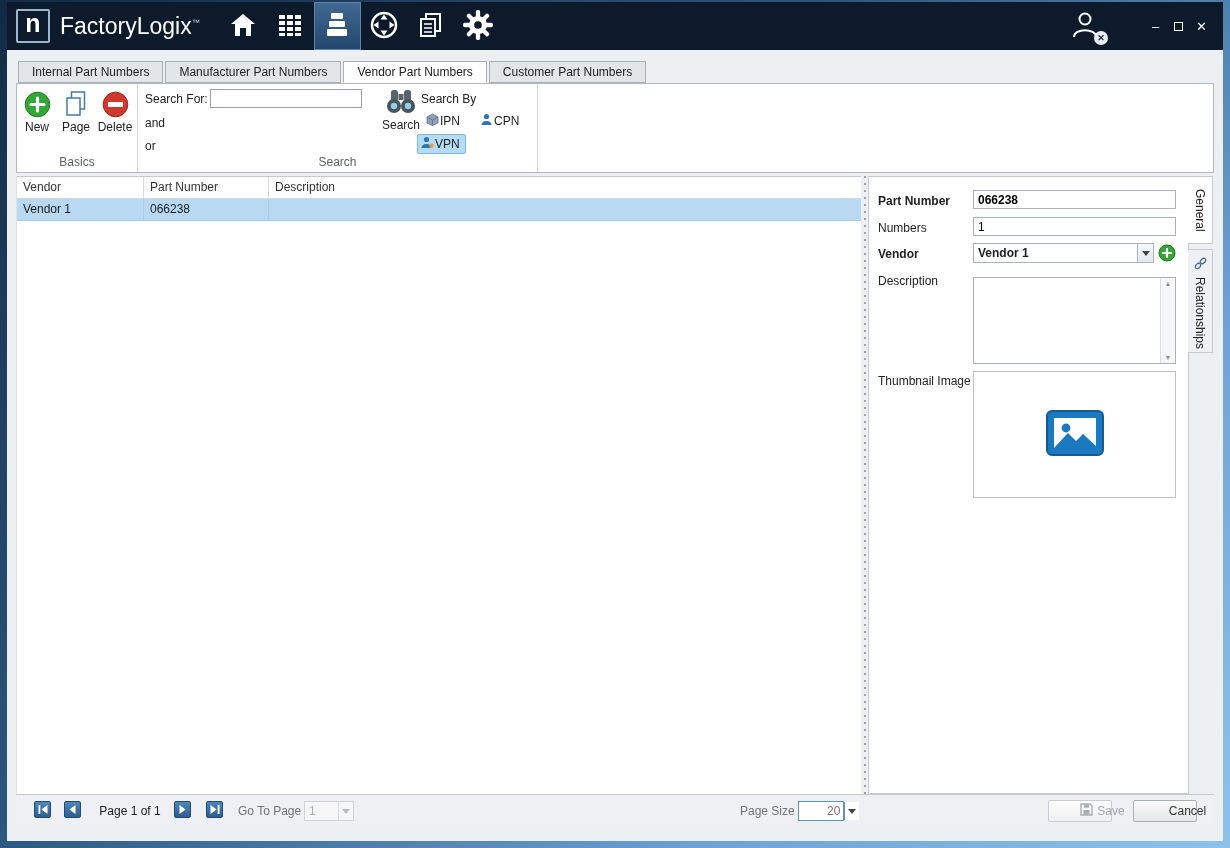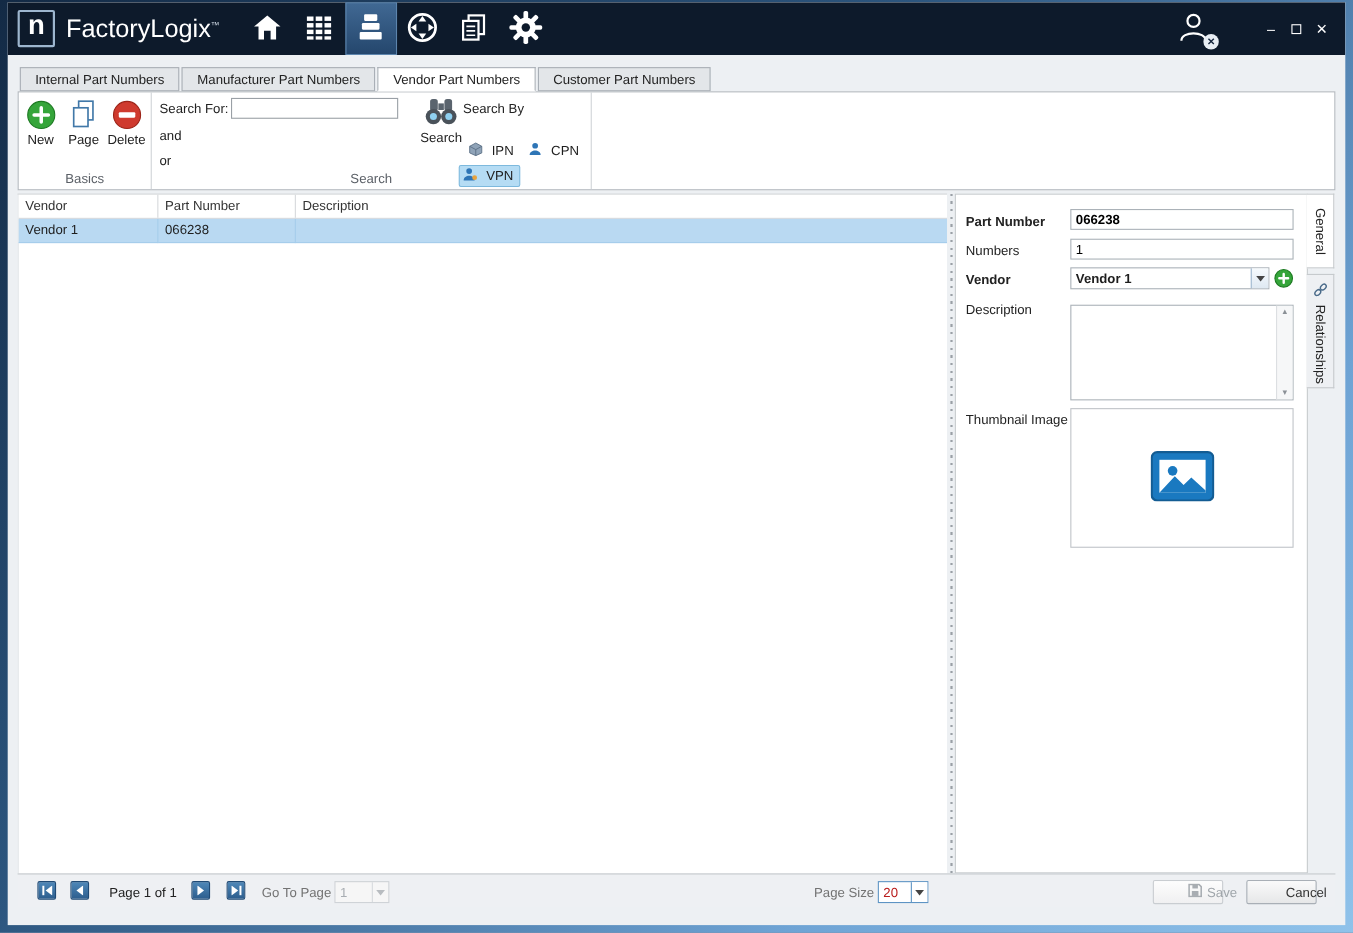--- a/index.html
+++ b/index.html
@@ -58,21 +58,21 @@
   .tool-btn { position:absolute; top:5px; width:38px; text-align:center; cursor:pointer; }
   .tool-btn .ticon { height:30px; display:flex; align-items:center; justify-content:center; }
   .tool-btn .tlbl { font-size:12px; margin-top:1px; color:#222; }
   .sf-label { position:absolute; left:7px; top:8px; color:#222; }
   .sf-input { position:absolute; left:72px; top:5px; width:152px; height:19px; border:1px solid #9aa0a6; font-size:12px; padding:0 3px; font-family:"Liberation Sans",sans-serif; }
   .andlbl { position:absolute; left:7px; top:32px; color:#222; }
   .orlbl  { position:absolute; left:7px; top:55px; color:#222; }
   .search-btn { position:absolute; left:240px; top:3px; width:46px; text-align:center; cursor:pointer; }
   .search-btn .tlbl { font-size:12px; margin-top:0; }
   .sb-label { position:absolute; left:283px; top:8px; color:#222; }
-  .sb-opt { position:absolute; display:flex; align-items:center; gap:8px; cursor:pointer; padding:1px 5px 1px 3px; border:1px solid transparent; border-radius:2px;margin-top:16px; }
+  .sb-opt { position:absolute; display:flex; align-items:center; gap:1px; cursor:pointer; padding:1px 5px 1px 3px; border:1px solid transparent; border-radius:2px; }
   .sb-ipn { left:284px; top:27px; }
   .sb-cpn { left:338px; top:27px; }
   .sb-vpn { left:279px; top:50px; background:#b5dcf4; border:1px solid #7db9dd; }
 
   
   .grid { position:absolute; left:9px; top:174px; width:845px; height:618px; background:#fff; border-top:1px solid #c6cacd; border-left:1px solid #dfe2e5; }
   .grid-header { display:flex; height:22px; border-bottom:1px solid #d6d9dc; background:#fff; }
   .gh-cell { padding:3px 6px; border-right:1px solid #d6d9dc; font-size:12px; color:#333; }
   .grid-row { display:flex; height:22px; cursor:pointer; }
   .gr-cell { padding:3px 6px; border-right:1px solid #d6d9dc; border-bottom:1px solid #e7eaec; font-size:12px; color:#1e1e1e; }
@@ -121,21 +121,21 @@
     background:linear-gradient(#4e87b8,#2d5e8e); display:flex; align-items:center; justify-content:center; cursor:pointer;
   }
   .pg-text { position:absolute; left:74px; top:9px; width:80px; text-align:center; color:#222; }
   .bb-label { position:absolute; top:9px; color:#737373; }
   .bb-combo { position:absolute; top:6px; height:20px; display:flex; align-items:stretch; cursor:pointer; }
   .goto-combo { left:288px; width:50px; border:1px solid #cfd3d7; background:#f6f6f6; }
   .goto-combo .ctext { flex:1; padding:2px 4px; color:#a8adb2; }
   .goto-combo .carrow { flex:0 0 15px; display:flex; align-items:center; justify-content:center; border-left:1px solid #d8dbde; }
   .goto-combo .tri-down { border-top-color:#b8bcc0; }
   .size-combo { left:782px; width:46px; border:1px solid #5e94c4; background:#fff; }
-  .size-combo .ctext { flex:1; padding:2px 4px; color:#b91c1c; }
+  .size-combo .ctext { flex:1; padding:2px 4px; color:#737373;margin-left:24px; }
   .size-combo .carrow { flex:0 0 15px; display:flex; align-items:center; justify-content:center; border-left:1px solid #5e94c4; background:#fff; }
   .btn { position:absolute; top:5px; height:22px; width:64px; border:1px solid #a9afb6; border-radius:2px;
          background:linear-gradient(#fafafa,#e6e7e8); display:flex; align-items:center; justify-content:center; gap:4px;
          font-size:12px; color:#333; cursor:pointer;padding-left:45px; }
   .btn.disabled { border-color:#c9cdd1; background:linear-gradient(#fdfdfd,#f0f0f1); color:#a0a6ab; cursor:default; }
   .save-btn { left:1032px; } .cancel-btn { left:1117px; }
 </style>
 </head>
 <body>
 

